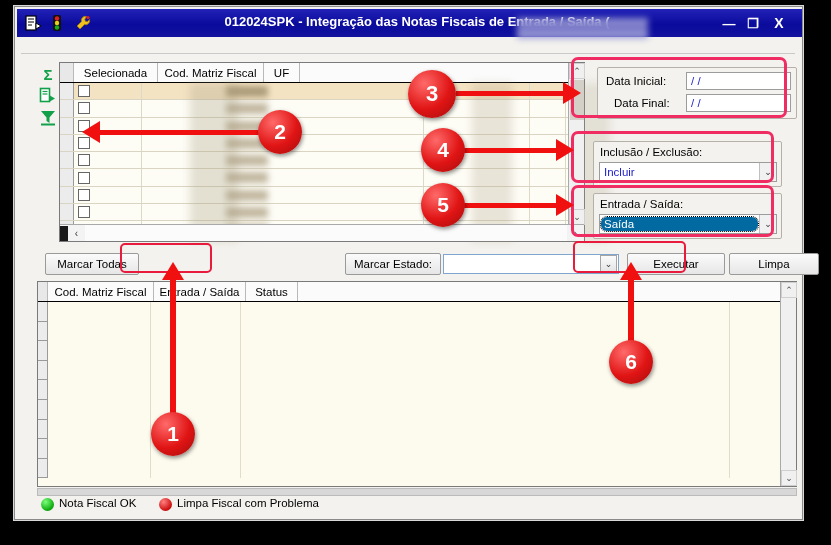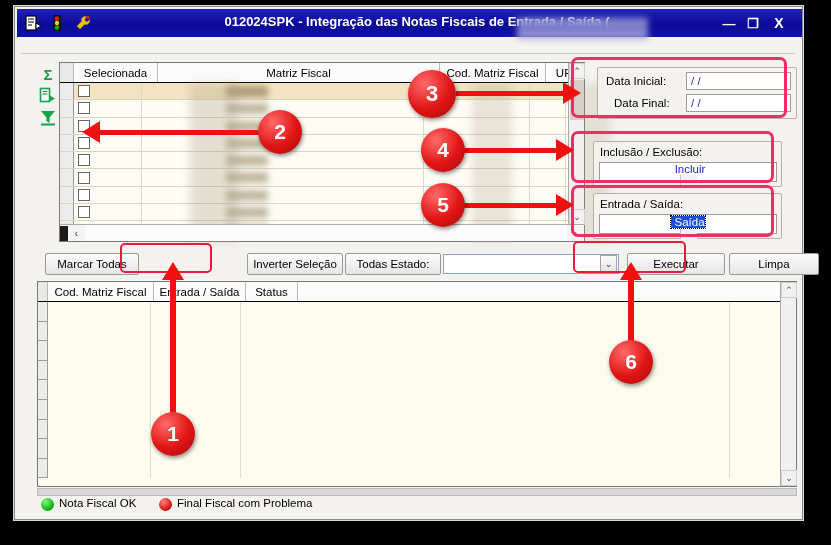--- a/index.html
+++ b/index.html
@@ -146,30 +146,30 @@
   #panel-datas { left: 582px; top: 60px; width: 200px; height: 52px; }
   #panel-incl   { left: 578px; top: 134px; width: 189px; height: 46px; }
   #panel-es     { left: 578px; top: 186px; width: 189px; height: 46px; }
   .rlabel { position:absolute; font-size:11.5px; color:#000; white-space:nowrap; }
   .rinput {
     position:absolute; background:#ffffff; border:1px solid #9c9c9c;
     font-size:11.5px; color:#2222cc; display:flex; align-items:center; padding-left:4px;
   }
   .rcombo {
     position:absolute; background:#ffffff; border:1px solid #9c9c9c;
-    font-size:11.5px; color:#2222cc; display:flex; align-items:center;flex-direction:column;
+    font-size:11.5px; color:#2222cc; display:flex; align-items:center;
   }
   .rcombo .ctext { flex:1; padding-left:4px; }
   .rcombo .carrow {
     width:17px; height:100%; border-left:1px solid #c0c0c0; background:#f1f1f1;
     display:flex; align-items:center; justify-content:center; font-size:9px; color:#333;
   }
   .rcombo.focused .ctext {
-    background:#1d4ed8; color:#ffffff; outline:1px dotted #000; margin:1px;
-    padding-left:3px; height: calc(100% - 4px); display:flex; align-items:center;
+    background:#0369a1; color:#ffffff; outline:1px dotted #000; margin:1px;
+    padding-left:3px; height: calc(100% - 4px); display:flex; align-items:center;border-radius:6px;
   }
 
   
   #btnbar { position:absolute; left:22px; top:246px; width: 760px; height: 24px; }
   .fbtn {
     position:absolute; top:0; height:22px; background: linear-gradient(180deg,#fbfbfb,#e6e6e6);
     border:1px solid #9a9a9a; border-radius:2px; font-size:11.5px; color:#000;
     display:flex; align-items:center; justify-content:center; white-space:nowrap;
   }
   #bt-marcar      { left: 8px;   width: 94px; }
@@ -305,21 +305,20 @@
       <svg width="18" height="17" viewBox="0 0 18 17">
         <path d="M2 2 H16 L10.5 8.5 V14 L7.5 12 V8.5 Z" fill="#13a04a"></path>
         <rect x="2" y="14.5" width="14" height="2" fill="#13a04a"></rect>
       </svg>
     </div>
 
     <div id="grid-top">
       <div id="grid-top-head">
         <div class="hcell hc-marker"></div>
         <div class="hcell hc-sel">Selecionada</div>
-        <div class="hcell hc-mtz">Matriz Fiscal</div>
         <div class="hcell hc-cod">Cod. Matriz Fiscal</div>
         <div class="hcell hc-uf">UF</div>
       </div>
 
       <div id="grid-top-rows">
           <div class="grow sel">
             <div class="cell cell-marker"></div>
             <div class="cell cell-sel">
               <span class="cbx"></span>
             </div>
@@ -454,22 +453,21 @@
     <div class="rpanel" id="panel-es">
       <div class="rlabel" style="left:6px; top:4px;">Entrada / Saída:</div>
       <div class="rcombo focused" style="left:5px; top:20px; width:178px; height:20px;">
         <span class="ctext">Saída</span>
         <span class="carrow">⌄</span>
       </div>
     </div>
 
     <div id="btnbar">
       <div class="fbtn" id="bt-marcar">Marcar Todas</div>
-      <div class="fbtn" id="bt-inverter">Inverter Seleção</div>
-      <div class="fbtn" id="bt-marcarestado">Todas Estado:</div>
+      <div class="fbtn" id="bt-marcarestado">Marcar Estado:</div>
       <div id="combo-estado">
         <span class="ctext"></span>
         <span class="carrow">⌄</span>
       </div>
       <div class="fbtn" id="bt-executar">Executar</div>
       <div class="fbtn" id="bt-limpa">Limpa</div>
     </div>
 
     <div id="grid-bottom">
       <div id="grid-bottom-head">
@@ -547,21 +545,21 @@
         <div class="sb-arrow">⌃</div>
         <div class="sb-arrow">⌄</div>
       </div>
     </div>
     <div id="grid-bottom-hscroll" style="position:absolute;left:22px;top:481px;width:760px;height:8px;background:#d8d8d8;border:1px solid #bbb;"></div>
 
     <div id="legend">
       <span class="led" id="led-ok"></span>
       <span class="led-label" id="lbl-ok">Nota Fiscal OK</span>
       <span class="led" id="led-bad"></span>
-      <span class="led-label" id="lbl-bad">Final Fiscal com Problema</span>
+      <span class="led-label" id="lbl-bad">Limpa Fiscal com Problema</span>
     </div>
   </div>
 
   <div class="hl-box" style="left:571px; top:57px; width:216px; height:61px;"></div>
   <div class="hl-box" style="left:571px; top:131px; width:203px; height:52px;"></div>
   <div class="hl-box" style="left:571px; top:185px; width:203px; height:52px;"></div>
   <div class="hl-box thin" style="left:120px; top:243px; width:92px; height:30px;"></div>
   <div class="hl-box thin" style="left:573px; top:241px; width:113px; height:32px;"></div>
 
   <div class="arrow-line" style="left:456px; top:91px; width:110px; height:5px;"></div>

